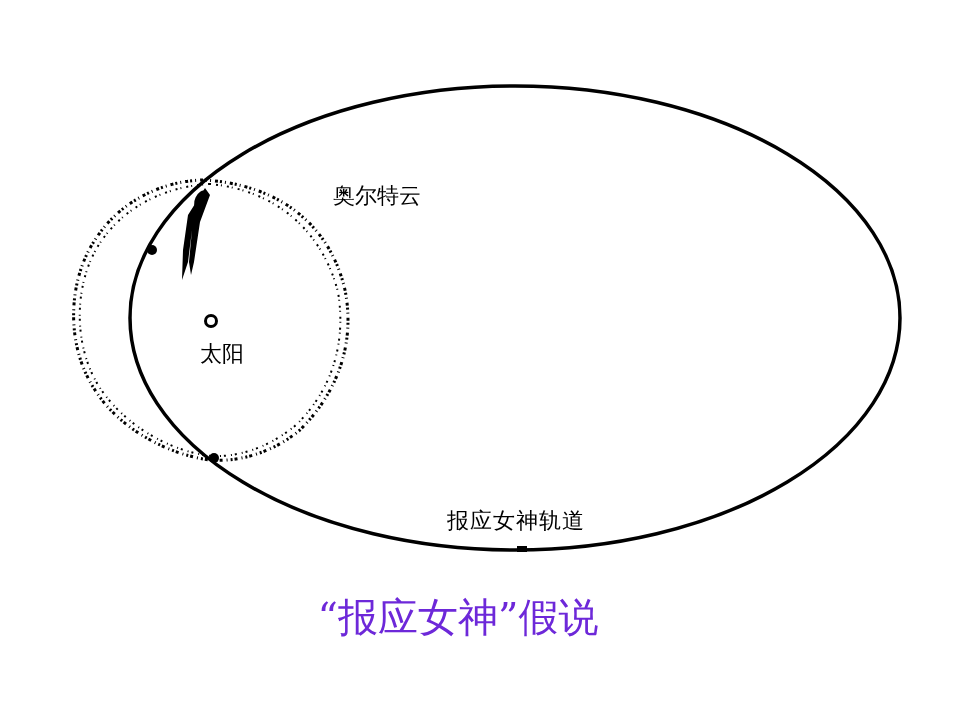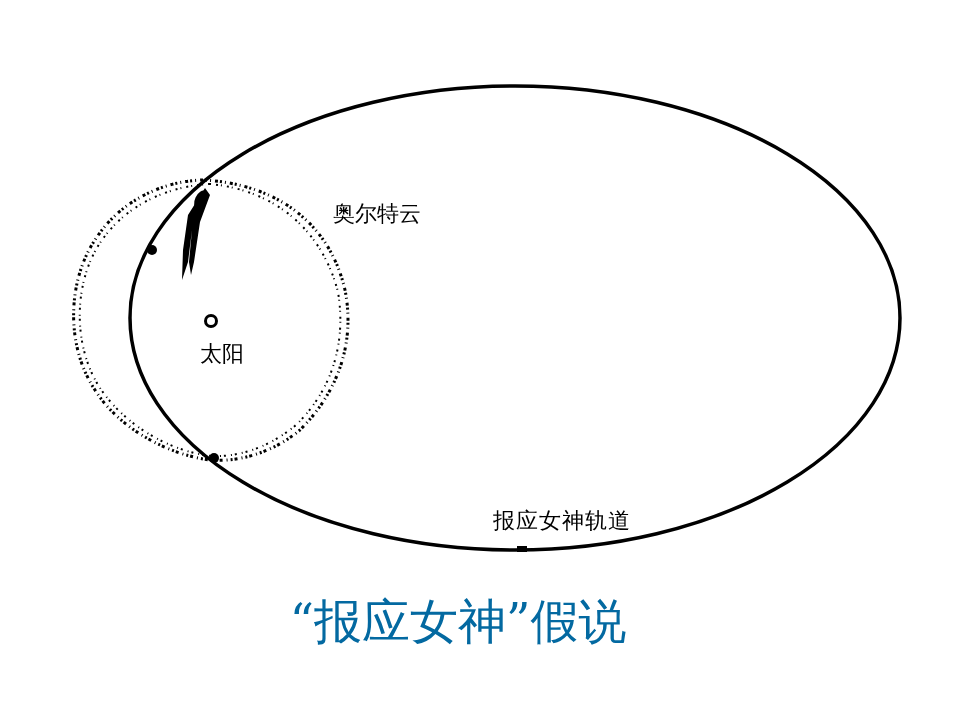--- a/index.html
+++ b/index.html
@@ -1,22 +1,22 @@
 <!DOCTYPE html>
 <html><head>
   <meta charset="utf-8">
   <style>
     html, body { margin: 0; padding: 0; background: #ffffff; }
     body { width: 960px; height: 720px; position: relative; overflow: hidden; font-family: "DejaVu Sans", sans-serif; }
     #diagram { position: absolute; left: 0; top: 0; width: 960px; height: 720px; }
     .label { position: absolute; color: #000; white-space: nowrap; line-height: 1; }
-    .lbl-oort { left: 333px; top: 203px; font-size: 22px; }
+    .lbl-oort { left: 333px; top: 185px; font-size: 22px; }
     .lbl-sun { left: 200px; top: 343px; font-size: 22px; }
-    .lbl-orbit { left: 447px; top: 510px; font-size: 22px; letter-spacing: 1px; margin-left: 46px; }
-    .caption { position: absolute; left: 0; width: 916px; top: 590px; text-align: center; font-family: "DejaVu Serif", serif; font-size: 48px; color: #0369a1; }
+    .lbl-orbit { left: 447px; top: 510px; font-size: 22px; letter-spacing: 1px; }
+    .caption { position: absolute; left: 0; width: 916px; top: 590px; text-align: center; font-family: "DejaVu Serif", serif; font-size: 40px; color: #6d28d9; }
   </style>
 </head>
 <body>
 
 <svg id="diagram" viewBox="0 0 960 720" xmlns="http://www.w3.org/2000/svg">
 
   <g>
     <path d="M 205 180 C 280 185, 330 225, 345 290 C 355 340, 340 390, 300 430 C 270 455, 235 462, 210 460 C 170 455, 120 430, 95 390 C 65 345, 68 280, 95 240 C 120 200, 165 180, 205 180 Z" fill="none" stroke="#000" stroke-width="3" stroke-dasharray="2 3 1 4 3 2"></path>
     <path d="M 210 184 C 275 190, 322 230, 338 292 C 346 340, 334 388, 296 425 C 266 450, 235 457, 212 456 C 172 452, 126 427, 100 388 C 72 345, 74 282, 100 243 C 125 205, 168 186, 210 184 Z" fill="none" stroke="#000" stroke-width="2" stroke-dasharray="1 5 2 3"></path>
   </g>

